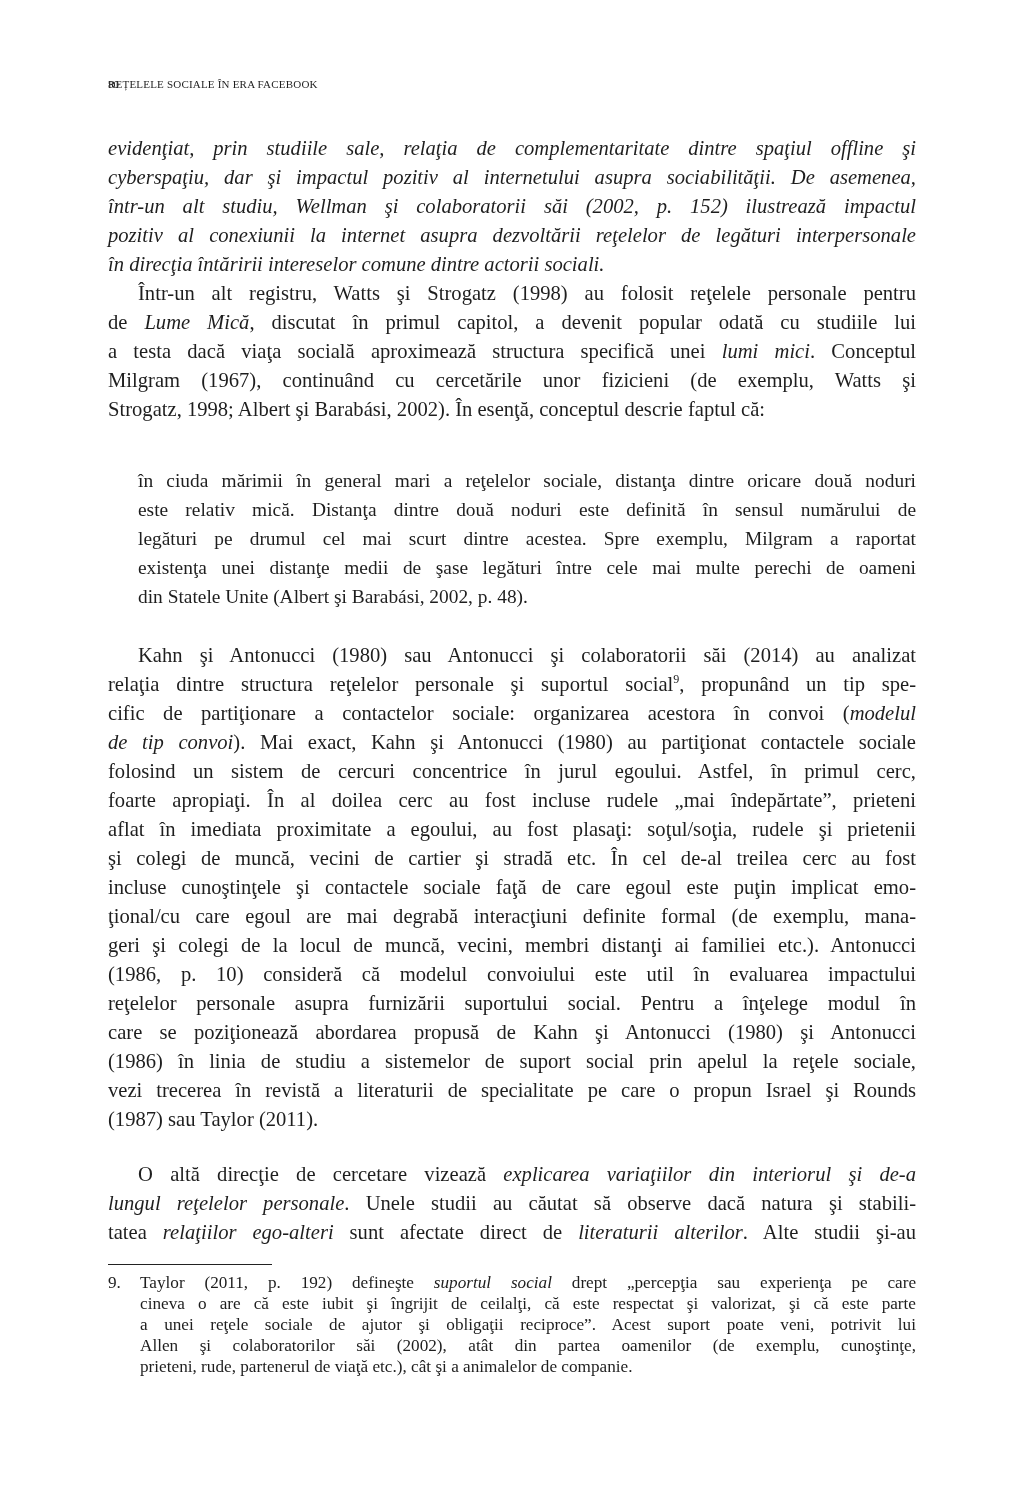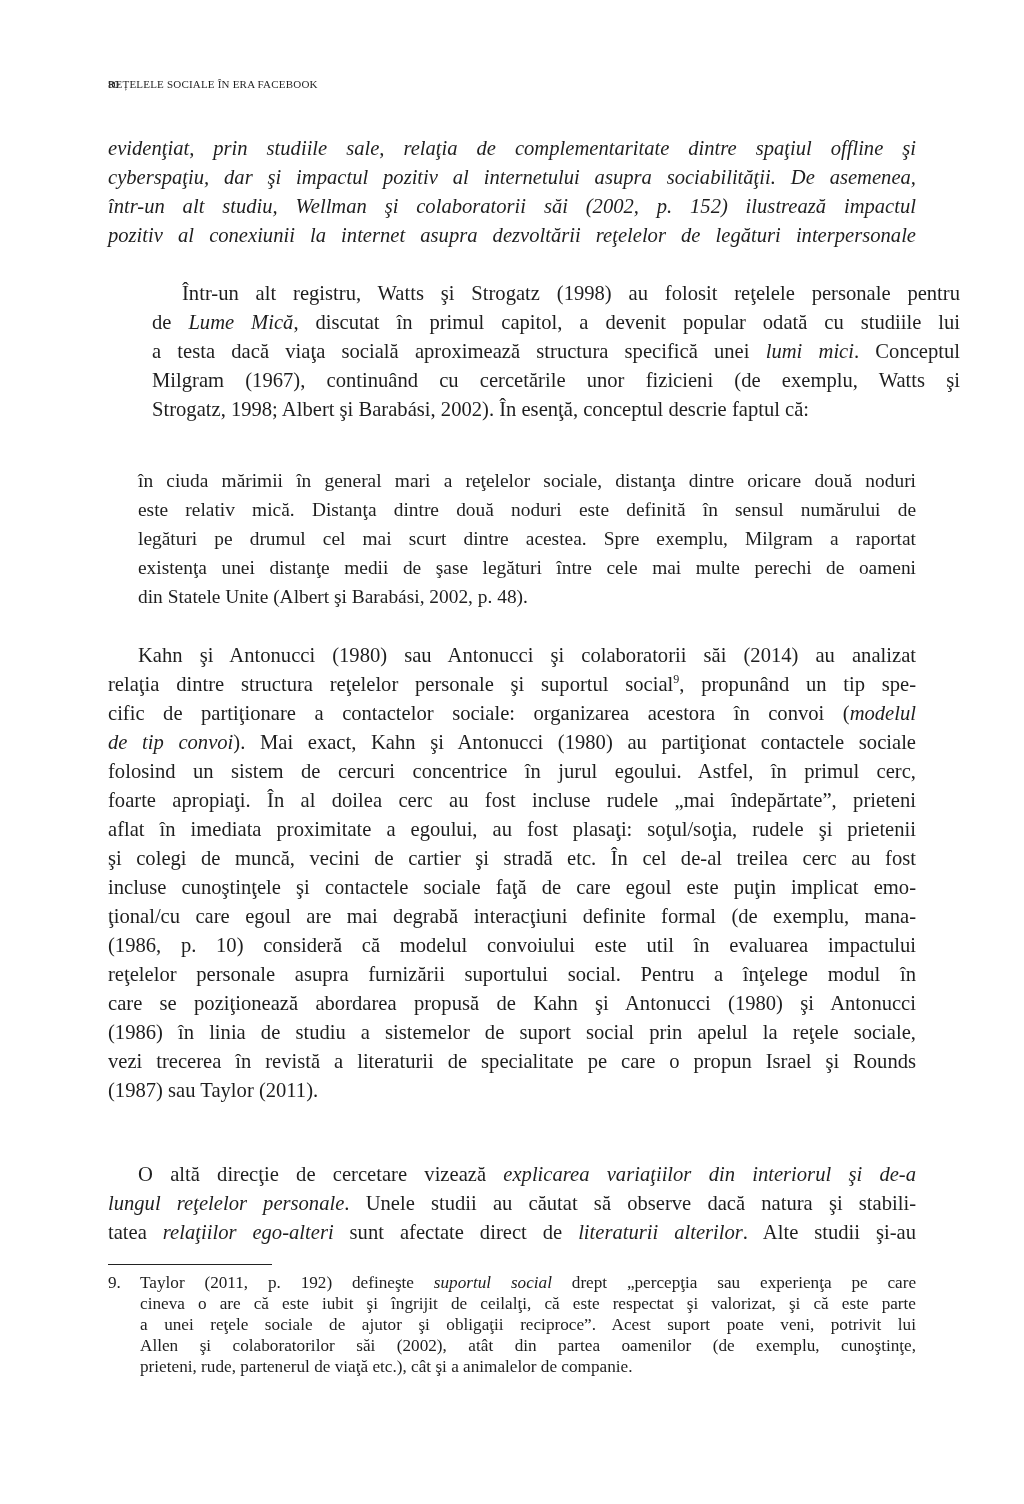--- a/index.html
+++ b/index.html
@@ -30,25 +30,26 @@
   <span class="page-num">80</span>
   <span class="running-title">REȚELELE SOCIALE ÎN ERA FACEBOOK</span>
 </div>
 
 <div class="block" style="top:134px;">
   <div class="body-text" style="position:static;font-size:20.6px;line-height:29px;font-style:italic;">
     <span class="line">evidenţiat, prin studiile sale, relaţia de complementaritate dintre spaţiul offline şi</span>
     <span class="line">cyberspaţiu, dar şi impactul pozitiv al internetului asupra sociabilităţii. De asemenea,</span>
     <span class="line">într-un alt studiu, Wellman şi colaboratorii săi (2002, p. 152) ilustrează impactul</span>
     <span class="line">pozitiv al conexiunii la internet asupra dezvoltării reţelelor de legături interpersonale</span>
+    <span class="line last">în direcţia întăririi intereselor comune dintre actorii sociali.</span>
   </div>
 </div>
 
 <div class="block" style="top:279px;">
-  <div class="body-text" style="position:static;font-size:20.6px;line-height:29px;margin-left:44px;">
+  <div class="body-text" style="position:static;font-size:20.6px;line-height:29px;">
     <span class="line indent">Într-un alt registru, Watts şi Strogatz (1998) au folosit reţelele personale pentru</span>
     <span class="line"><span>de </span><i>Lume Mică</i><span>, discutat în primul capitol, a devenit popular odată cu studiile lui</span></span>
     <span class="line"><span>a testa dacă viaţa socială aproximează structura specifică unei </span><i>lumi mici</i><span>. Conceptul</span></span>
     <span class="line">Milgram (1967), continuând cu cercetările unor fizicieni (de exemplu, Watts şi</span>
     <span class="line last">Strogatz, 1998; Albert şi Barabási, 2002). În esenţă, conceptul descrie faptul că:</span>
   </div>
 </div>
 
 <div class="block quote" style="top:466px;">
   <div style="font-size:19.4px;line-height:29px;">
@@ -65,20 +66,21 @@
     <span class="line indent">Kahn şi Antonucci (1980) sau Antonucci şi colaboratorii săi (2014) au analizat</span>
     <span class="line"><span>relaţia dintre structura reţelelor personale şi suportul social</span><sup>9</sup><span>, propunând un tip spe-</span></span>
     <span class="line"><span>cific de partiţionare a contactelor sociale: organizarea acestora în convoi (</span><i>modelul</i></span>
     <span class="line"><i>de tip convoi</i><span>). Mai exact, Kahn şi Antonucci (1980) au partiţionat contactele sociale</span></span>
     <span class="line">folosind un sistem de cercuri concentrice în jurul egoului. Astfel, în primul cerc,</span>
     <span class="line">foarte apropiaţi. În al doilea cerc au fost incluse rudele „mai îndepărtate”, prieteni</span>
     <span class="line">aflat în imediata proximitate a egoului, au fost plasaţi: soţul/soţia, rudele şi prietenii</span>
     <span class="line">şi colegi de muncă, vecini de cartier şi stradă etc. În cel de-al treilea cerc au fost</span>
     <span class="line">incluse cunoştinţele şi contactele sociale faţă de care egoul este puţin implicat emo-</span>
     <span class="line">ţional/cu care egoul are mai degrabă interacţiuni definite formal (de exemplu, mana-</span>
+    <span class="line">geri şi colegi de la locul de muncă, vecini, membri distanţi ai familiei etc.). Antonucci</span>
     <span class="line">(1986, p. 10) consideră că modelul convoiului este util în evaluarea impactului</span>
     <span class="line">reţelelor personale asupra furnizării suportului social. Pentru a înţelege modul în</span>
     <span class="line">care se poziţionează abordarea propusă de Kahn şi Antonucci (1980) şi Antonucci</span>
     <span class="line">(1986) în linia de studiu a sistemelor de suport social prin apelul la reţele sociale,</span>
     <span class="line">vezi trecerea în revistă a literaturii de specialitate pe care o propun Israel şi Rounds</span>
     <span class="line last">(1987) sau Taylor (2011).</span>
   </div>
 </div>
 
 <div class="block" style="top:1160px;">

